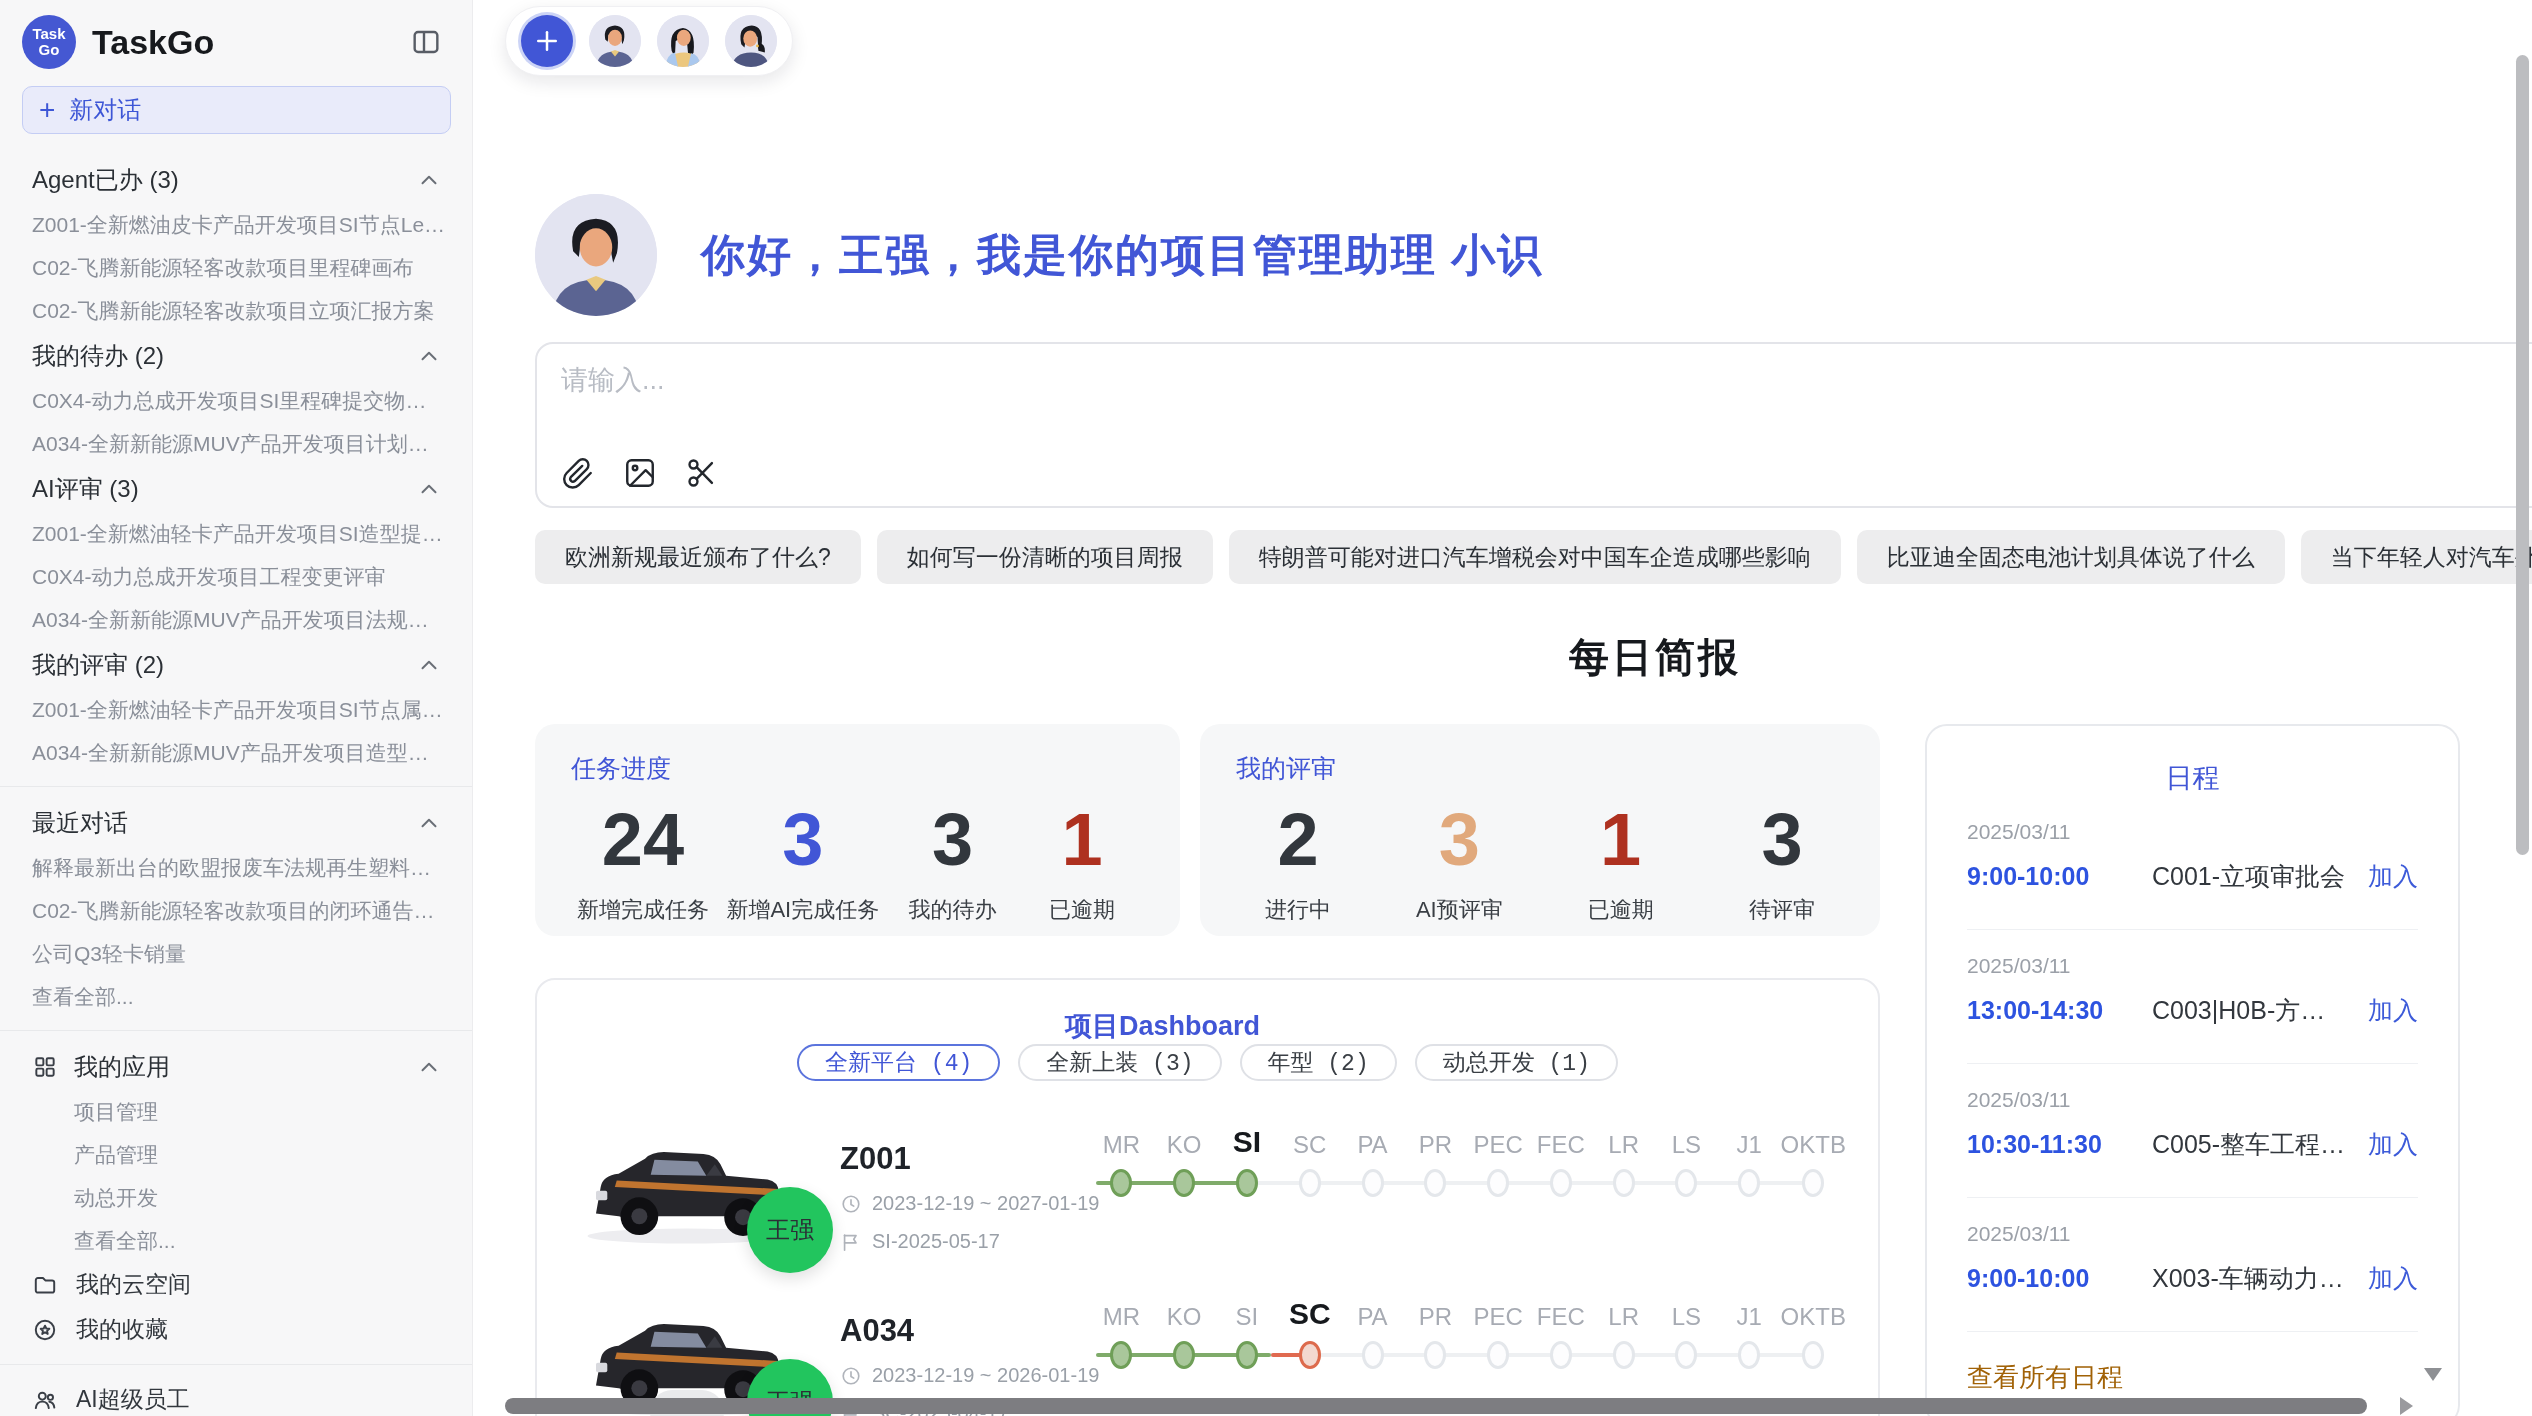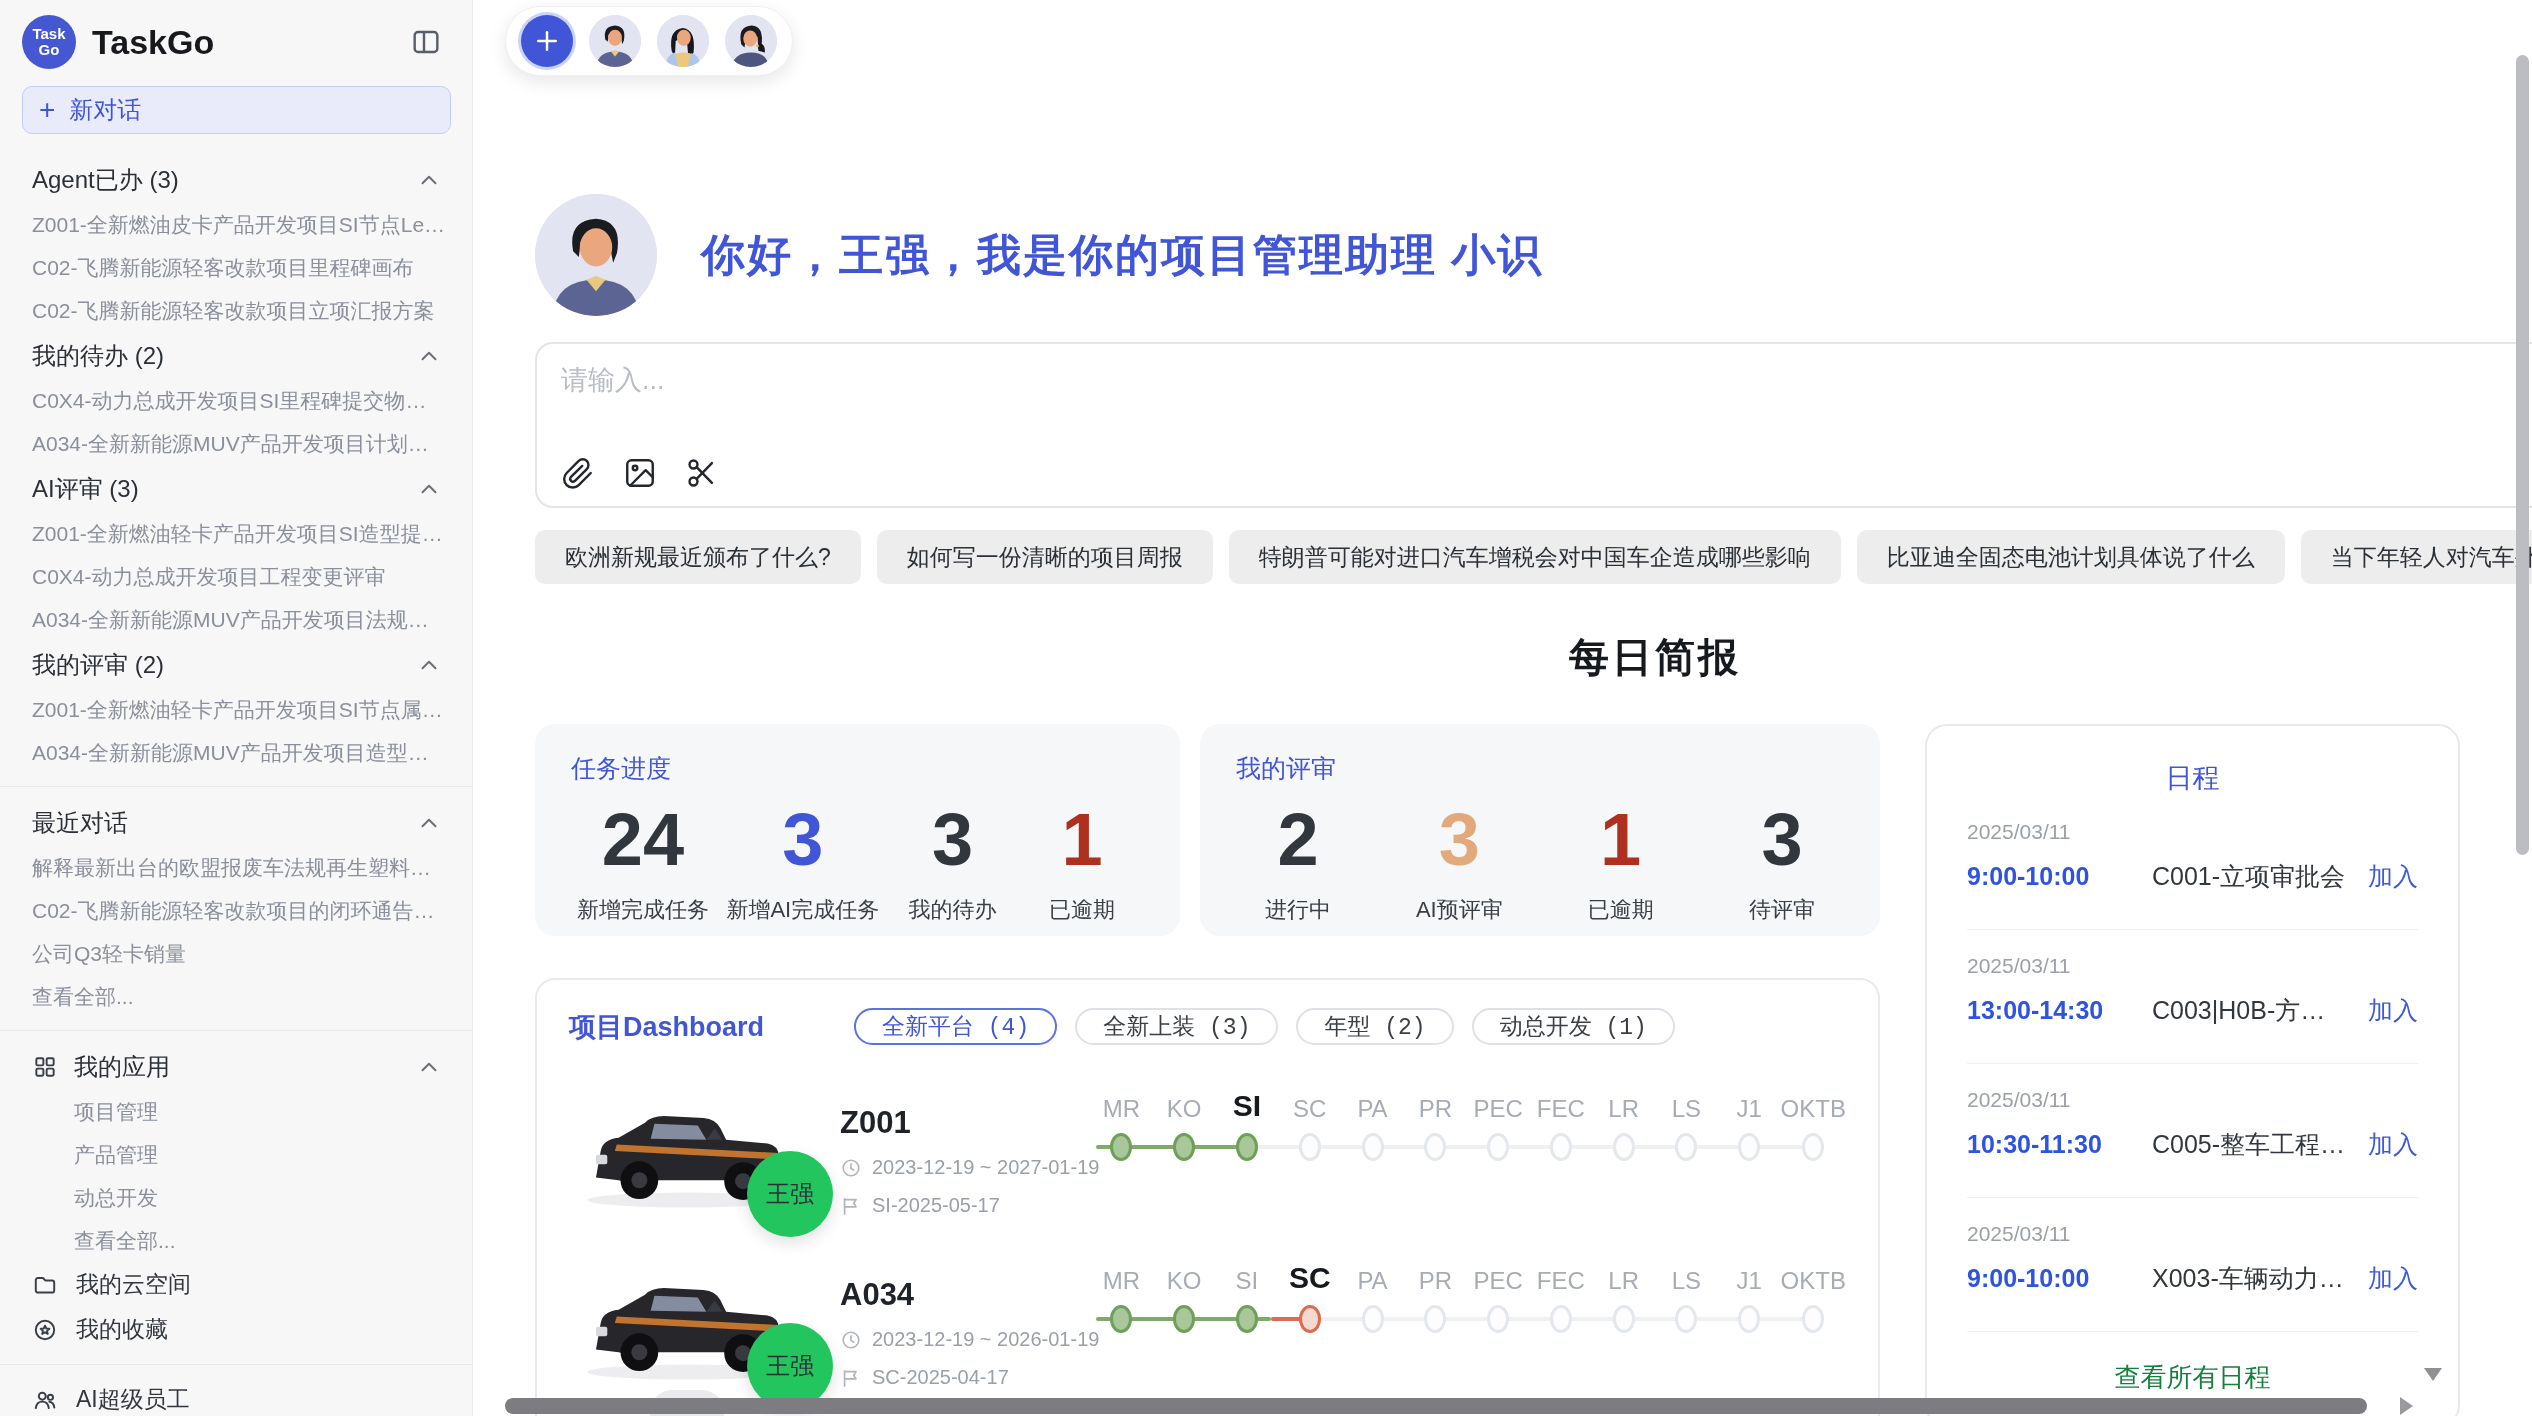--- a/index.html
+++ b/index.html
@@ -59,21 +59,21 @@
   .stat-card.c1{width:645px;}
   .stat-card.c2{width:680px;}
   .stat-title{font-size:25px;color:#4156d6;}
   .stat-row{display:flex;justify-content:space-between;margin-top:16px;padding:0 6px;}
   .stat{display:flex;flex-direction:column;align-items:center;min-width:112px;}
   .stat .v{font-size:74px;font-weight:700;line-height:78px;}
   .stat .v.dark{color:#32373d;} .stat .v.blue{color:#4156d6;} .stat .v.red{color:#ae3120;} .stat .v.amber{color:#e1a97c;}
   .stat .l{font-size:22px;color:#3a3f45;margin-top:16px;white-space:nowrap;}
 
   .dash{margin-top:42px;border:2px solid #e9eaee;border-radius:20px;padding:28px 32px;height:620px;box-sizing:border-box;background:#fff;overflow:hidden;}
-  .dash-head{display:flex;align-items:center;}
+  .dash-head{display:flex;align-items:center;flex-direction:column;}
   .dash-head h3{font-size:27px;color:#4156d6;font-weight:600;margin:0;width:285px;}
   .tabs{display:flex;gap:18px;}
   .tab{height:37px;border-radius:999px;padding:0 26px;display:flex;align-items:center;font-size:23px;border:2px solid #dfe1e6;color:#3a3f45;background:#fff;font-family:Liberation Mono, monospace;}
   .tab.active{border-color:#5b74dd;color:#4156d6;}
 
   .proj{display:flex;align-items:flex-start;margin-top:40px;position:relative;}
   .truck{width:235px;height:132px;position:relative;flex:none;}
   .truck svg{width:100%;height:100%;}
   .badge{position:absolute;left:178px;top:66px;width:86px;height:86px;border-radius:50%;background:#22c55e;box-shadow:0 6px 16px rgba(0,0,0,.12);display:flex;align-items:center;justify-content:center;font-size:24px;color:#2b3036;}
   .pinfo{margin-left:36px;width:250px;flex:none;margin-top:20px;}
@@ -94,21 +94,21 @@
   .bar.red{background:#e06a50;}
 
   .sched{border:2px solid #e7e9ed;border-radius:22px;padding:24px 40px 30px;box-sizing:border-box;background:#fff;}
   .sched h3{text-align:center;font-size:27px;color:#4156d6;font-weight:500;margin:10px 0 0;}
   .sitem{padding:24px 0 36px;border-bottom:1px solid #eef0f3;}
   .sdate{font-size:21px;color:#9ba0a8;}
   .srow{display:flex;align-items:center;margin-top:16px;}
   .stime{width:185px;font-size:25px;font-weight:700;color:#2d53e0;flex:none;}
   .sname{flex:1;font-size:25px;color:#32373d;white-space:nowrap;overflow:hidden;text-overflow:ellipsis;}
   .sjoin{font-size:25px;color:#3d5bd9;cursor:pointer;margin-left:18px;}
-  .view-all{text-align:center;font-size:26px;color:#15803d;margin-top:28px;cursor:pointer;}
+  .view-all{text-align:left;font-size:26px;color:#a16207;margin-top:28px;cursor:pointer;}
 
   
   .vscroll{position:absolute;right:3px;top:55px;width:13px;height:800px;background:#bcbdc0;border-radius:7px;cursor:pointer;}
   .v-arrow{position:absolute;left:2424px;top:1368px;width:0;height:0;border-left:9px solid transparent;border-right:9px solid transparent;border-top:13px solid #8e9094;cursor:pointer;}
   .hscroll{position:absolute;left:505px;bottom:1px;height:17px;cursor:pointer;}
   .hthumb{width:1862px;height:16px;background:#7d7d81;border-radius:8px;}
   .h-arrow{position:absolute;left:2400px;top:1397px;width:0;height:0;border-top:9px solid transparent;border-bottom:9px solid transparent;border-left:13px solid #9a9a9e;cursor:pointer;}
   .blob{position:absolute;left:650px;top:1390px;width:74px;height:44px;border-radius:37px;background:#e9eaec;}
 </style>
 </head>

